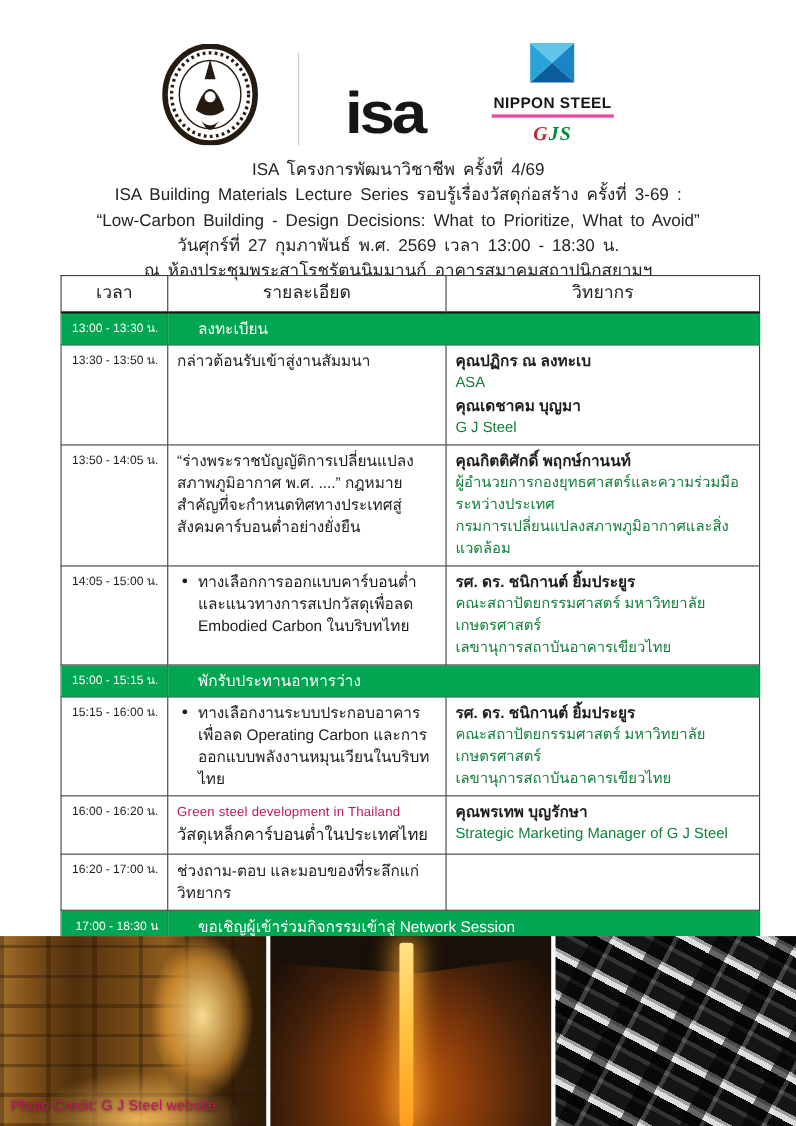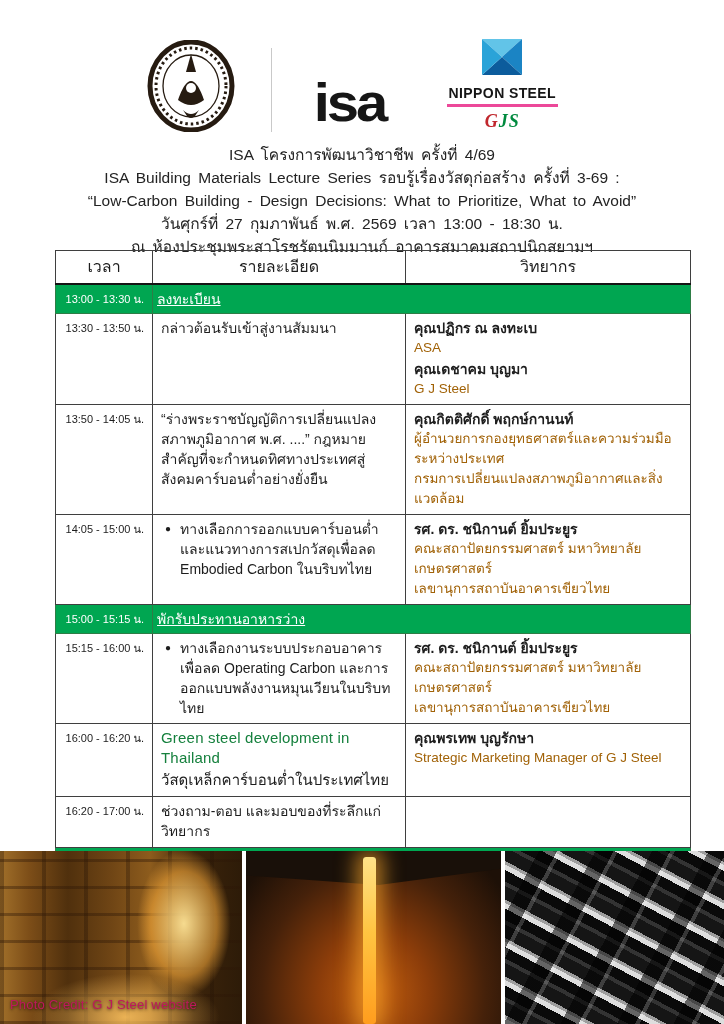--- a/index.html
+++ b/index.html
@@ -31,28 +31,28 @@
   
   .agenda { position:absolute; top:250px; left:55px; }
   table.agenda-table { border-collapse:collapse; table-layout:fixed; width:635px;
                        font-size:14px; }
   .agenda-table th, .agenda-table td { border:1px solid #3f3f3f; vertical-align:top;
                                        padding:4px 8px; line-height:20px; }
   .agenda-table thead th { font-weight:normal; text-align:center; padding:6px 4px;
                            border-bottom:2px solid #141414; font-size:16px; }
   .c-time { text-align:right; font-size:11px; padding-top:6px; white-space:nowrap; }
   .break-row td { background:#00A651; color:#ffffff; border-color:#2e7d46; }
-  .break-row .c-merge { padding-left:4px;text-decoration:underline; }
+  .break-row .c-merge { padding-left:27px; }
   .d-line { margin-bottom:2px; }
   .d-bullet { display:flex; gap:9px; }
   .d-bullet .bullet { font-size:10px; line-height:20px; padding-left:4px; }
-  .latin-big { font-size:15px; letter-spacing:.2px; color:#15803d; }
+  .latin-big { font-size:12px; letter-spacing:.2px; color:#be185d; }
   .thai-big { font-size:15px; }
   .s-name { font-weight:bold; }
-  .s-role { font-size:13.5px; color:#a16207; }
+  .s-role { font-size:13.5px; color:#15803d; }
   .speaker-block { margin-bottom:1px; }
 
   
   .photos { position:absolute; top:851px; left:0; width:724px; height:173px;
             display:flex; gap:4px; background:#ffffff; }
   .photo { height:100%; position:relative; overflow:hidden; }
   .photo-plant { width:242px;
     background:
       radial-gradient(ellipse 60px 95px at 76% 42%, rgba(255,228,150,.95), rgba(255,175,60,.55) 55%, rgba(255,160,40,0) 78%),
       radial-gradient(ellipse 130px 60px at 52% 96%, rgba(255,196,96,.85), rgba(255,180,80,0) 72%),

